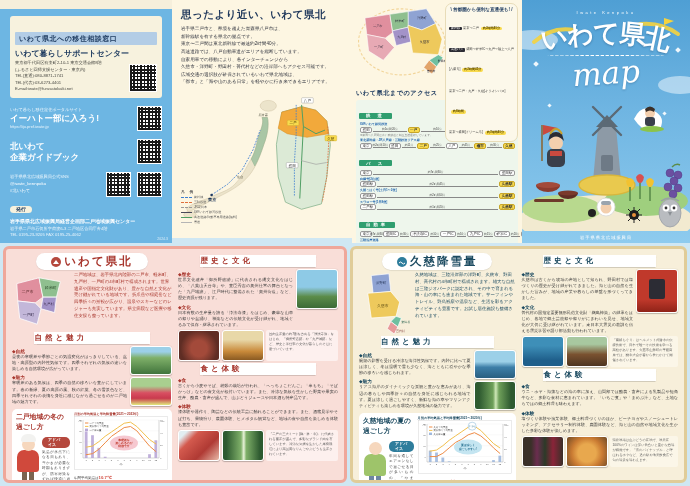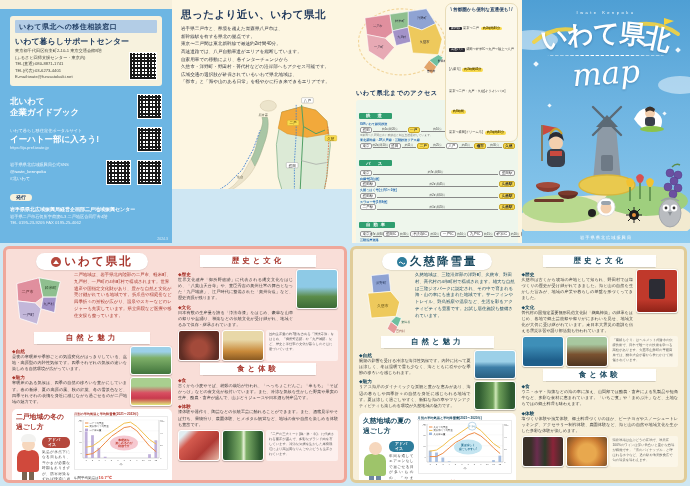--- a/index.html
+++ b/index.html
@@ -2,39 +2,39 @@
 <html><head>
 <meta charset="utf-8">
 <style>
 *{margin:0;padding:0;box-sizing:border-box}
 body{font-family:"Liberation Sans","DejaVu Sans",sans-serif;background:#888}
 .sheet{position:relative;width:690px;height:486px;background:#cfe7f3;overflow:hidden}
 section{position:absolute;overflow:hidden}
 
 .p-contact{left:0;top:0;width:172px;height:243px;background:#6db6e3;padding:16px 10px 6px}
 .p-contact::before{content:"";position:absolute;left:0;top:0;right:0;height:9px;background:#f6efdb}
-.card{background:#f7f2de;border-radius:3px;padding:4px 5px 5px;position:relative}
+.card{background:#f7f2de;border-radius:3px;padding:16px 5px 5px;position:relative}
 .card-bar{background:#b3cde6;color:#1d3a5f;font-weight:bold;font-size:7px;padding:1.5px 4px;border-radius:1px;letter-spacing:.5px}
 .card-name{color:#1d3a5f;font-weight:bold;font-size:8px;margin-top:3px}
 .card-sm{font-size:4.2px;color:#4a4a44;line-height:1.55;margin-top:1px}
 .qr{background:#fff;border:1.5px solid #fff;background-image:repeating-linear-gradient(0deg,#1a1a1a 0 1.6px,transparent 1.6px 3.4px),repeating-linear-gradient(90deg,#1a1a1a 0 1.6px,#fff 1.6px 3.4px)}
 .qr.q1{position:absolute;right:5px;bottom:6px;width:28px;height:28px}
 .rowflex{display:flex;align-items:center;gap:6px;margin-top:8px}
 .rowflex .grow{flex:1}
 .w-lb{color:#eaf5fc;font-size:4.2px}
 .w-big{color:#fff;font-weight:bold;font-size:8.5px;line-height:1.25;margin-top:1px}
 .w-url{color:#eaf5fc;font-size:4px;margin-top:1px}
 .qr.q2{width:25px;height:25px;flex:0 0 auto}
 .sns-ids{color:#fff;font-size:4.4px;line-height:1.6;margin-top:1px}
 .badge-issue{display:inline-block;background:#f7f2de;color:#1d3a5f;font-size:5px;font-weight:bold;padding:.5px 6px;border-radius:5px;margin-top:9px}
 .issuer{color:#fff;font-weight:bold;font-size:5px;margin-top:2.5px;line-height:1.4}
 .issuer-sm{color:#e8f4fb;font-size:4.2px;line-height:1.5;margin-top:1px}
 .edition{position:absolute;right:4px;bottom:2px;color:#d9ecf7;font-size:3.5px}
 
-.p-near{left:172px;top:0;width:180px;height:189px;background:#fdf6e2;padding:8px 9px 2px}
+.p-near{left:172px;top:0;width:180px;height:238px;background:#fdf6e2;padding:8px 9px 2px}
 .near-title{font-size:10.5px;font-weight:bold;color:#21395c;letter-spacing:.5px}
 .bline{font-size:4.6px;color:#333640;line-height:1.66}
 .near-body{margin-top:3px}
 .mapwrap{position:relative;height:140px;margin-top:2px}
 .jmap{position:absolute;inset:0;width:100%;height:100%}
 .legend{position:absolute;left:0;bottom:4px;width:72px}
 .lg-title{font-size:3.6px;font-weight:bold;color:#555;letter-spacing:2px;margin-bottom:1px}
 .lg-row{display:flex;align-items:center;gap:2px;margin-top:1px}
 .lg-sw{width:11px;height:0;flex:0 0 auto}
 .lg-tx{font-size:3.1px;color:#555}
@@ -78,21 +78,21 @@
 .region{top:246px;height:237px;border-radius:6px;padding:4px 6px}
 .r-ninohe{left:3px;width:344px;background:#f9ded8;border:3px solid #efa79a;--c1:#a8362d;--c2:#b5483d;--cap:#fdf0ee}
 .r-kuji{left:350px;width:337px;background:#f7efda;border:3px solid #e0cc98;--c1:#1b4a60;--c2:#2e7d9c;--cap:#fbf6e8}
 .rg-cols{display:flex;gap:6px;height:100%}
 .col{flex:1;min-width:0}
 .rg-head{display:flex;align-items:center;justify-content:center;gap:3px;background:#fff;border-radius:12px;padding:1px 10px;width:70%;margin:0 auto;box-shadow:0 .5px 1px rgba(0,0,0,.15)}
 .rg-head h2{font-size:11.5px;color:var(--c1);letter-spacing:2px}
 .rg-top{display:flex;gap:4px;margin:2px 0}
 .rg-map{flex:0 0 auto}
 .intro{font-size:4.4px;color:var(--c1);line-height:1.55;flex:1}
-.ribbon{background:#fff;margin:2px auto;width:72%;text-align:center;font-weight:bold;font-size:7.5px;color:var(--c1);padding:1px 0;letter-spacing:3px;box-shadow:0 .5px 1px rgba(0,0,0,.15)}
+.ribbon{background:#fff;margin:2px auto;width:72%;font-weight:bold;font-size:7.5px;color:var(--c1);padding:1px 0;letter-spacing:3px;box-shadow:0 .5px 1px rgba(0,0,0,.15)}
 .tx h4{font-size:4.7px;color:var(--c1);margin-top:2px}
 .tx p{font-size:4.1px;color:#3c3c3c;line-height:1.5;text-align:justify}
 .tx-photos{display:flex;gap:3px}
 .tx-photos .tx{flex:1;min-width:0}
 .ph-col{width:42px;display:flex;flex-direction:column;gap:2px;flex:0 0 auto}
 .ph{border-radius:3px;height:29px;border:1px solid #fff;box-shadow:0 .5px 1px rgba(0,0,0,.25)}
 .ph-row{display:flex;gap:2px;margin-top:2px;align-items:stretch}
 .ph-row .ph{width:42px;height:31px;flex:0 0 auto}
 .cap{flex:1;background:var(--cap);border-radius:2px;padding:2px 3px;font-size:3.3px;color:#5a5a5a;line-height:1.5;min-width:0}
 
@@ -145,33 +145,33 @@
         <div>(ふるさと回帰支援センター・東京内)</div>
         <div>TEL(直通):080-8871-1741</div>
         <div>TEL(代表):03-6273-4401</div>
         <div>E-mail:iwate@furusatokaiki.net</div>
       </div>
       <div class="qr q1"></div>
     </div>
 
     <div class="rowflex">
       <div class="grow">
+        <div class="w-lb">いわて暮らし移住定住ポータルサイト</div>
+        <div class="w-big">イーハトー部に入ろう!</div>
+        <div class="w-url">https://iju.pref.iwate.jp</div>
+      </div>
+      <div class="qr q2"></div>
+    </div>
+
+    <div class="rowflex">
+      <div class="grow">
         <div class="w-big">
           <div>北いわて</div>
           <div>企業ガイドブック</div>
         </div>
-      </div>
-      <div class="qr q2"></div>
-    </div>
-
-    <div class="rowflex">
-      <div class="grow">
-        <div class="w-lb">いわて暮らし移住定住ポータルサイト</div>
-        <div class="w-big">イーハトー部に入ろう!</div>
-        <div class="w-url">https://iju.pref.iwate.jp</div>
       </div>
       <div class="qr q2"></div>
     </div>
 
     <div class="rowflex">
       <div class="grow">
         <div class="w-lb">岩手県県北広域振興局公式SNS</div>
         <div class="sns-ids">
           <div>@iwate_kennpoku</div>
           <div>#北いわて</div>

